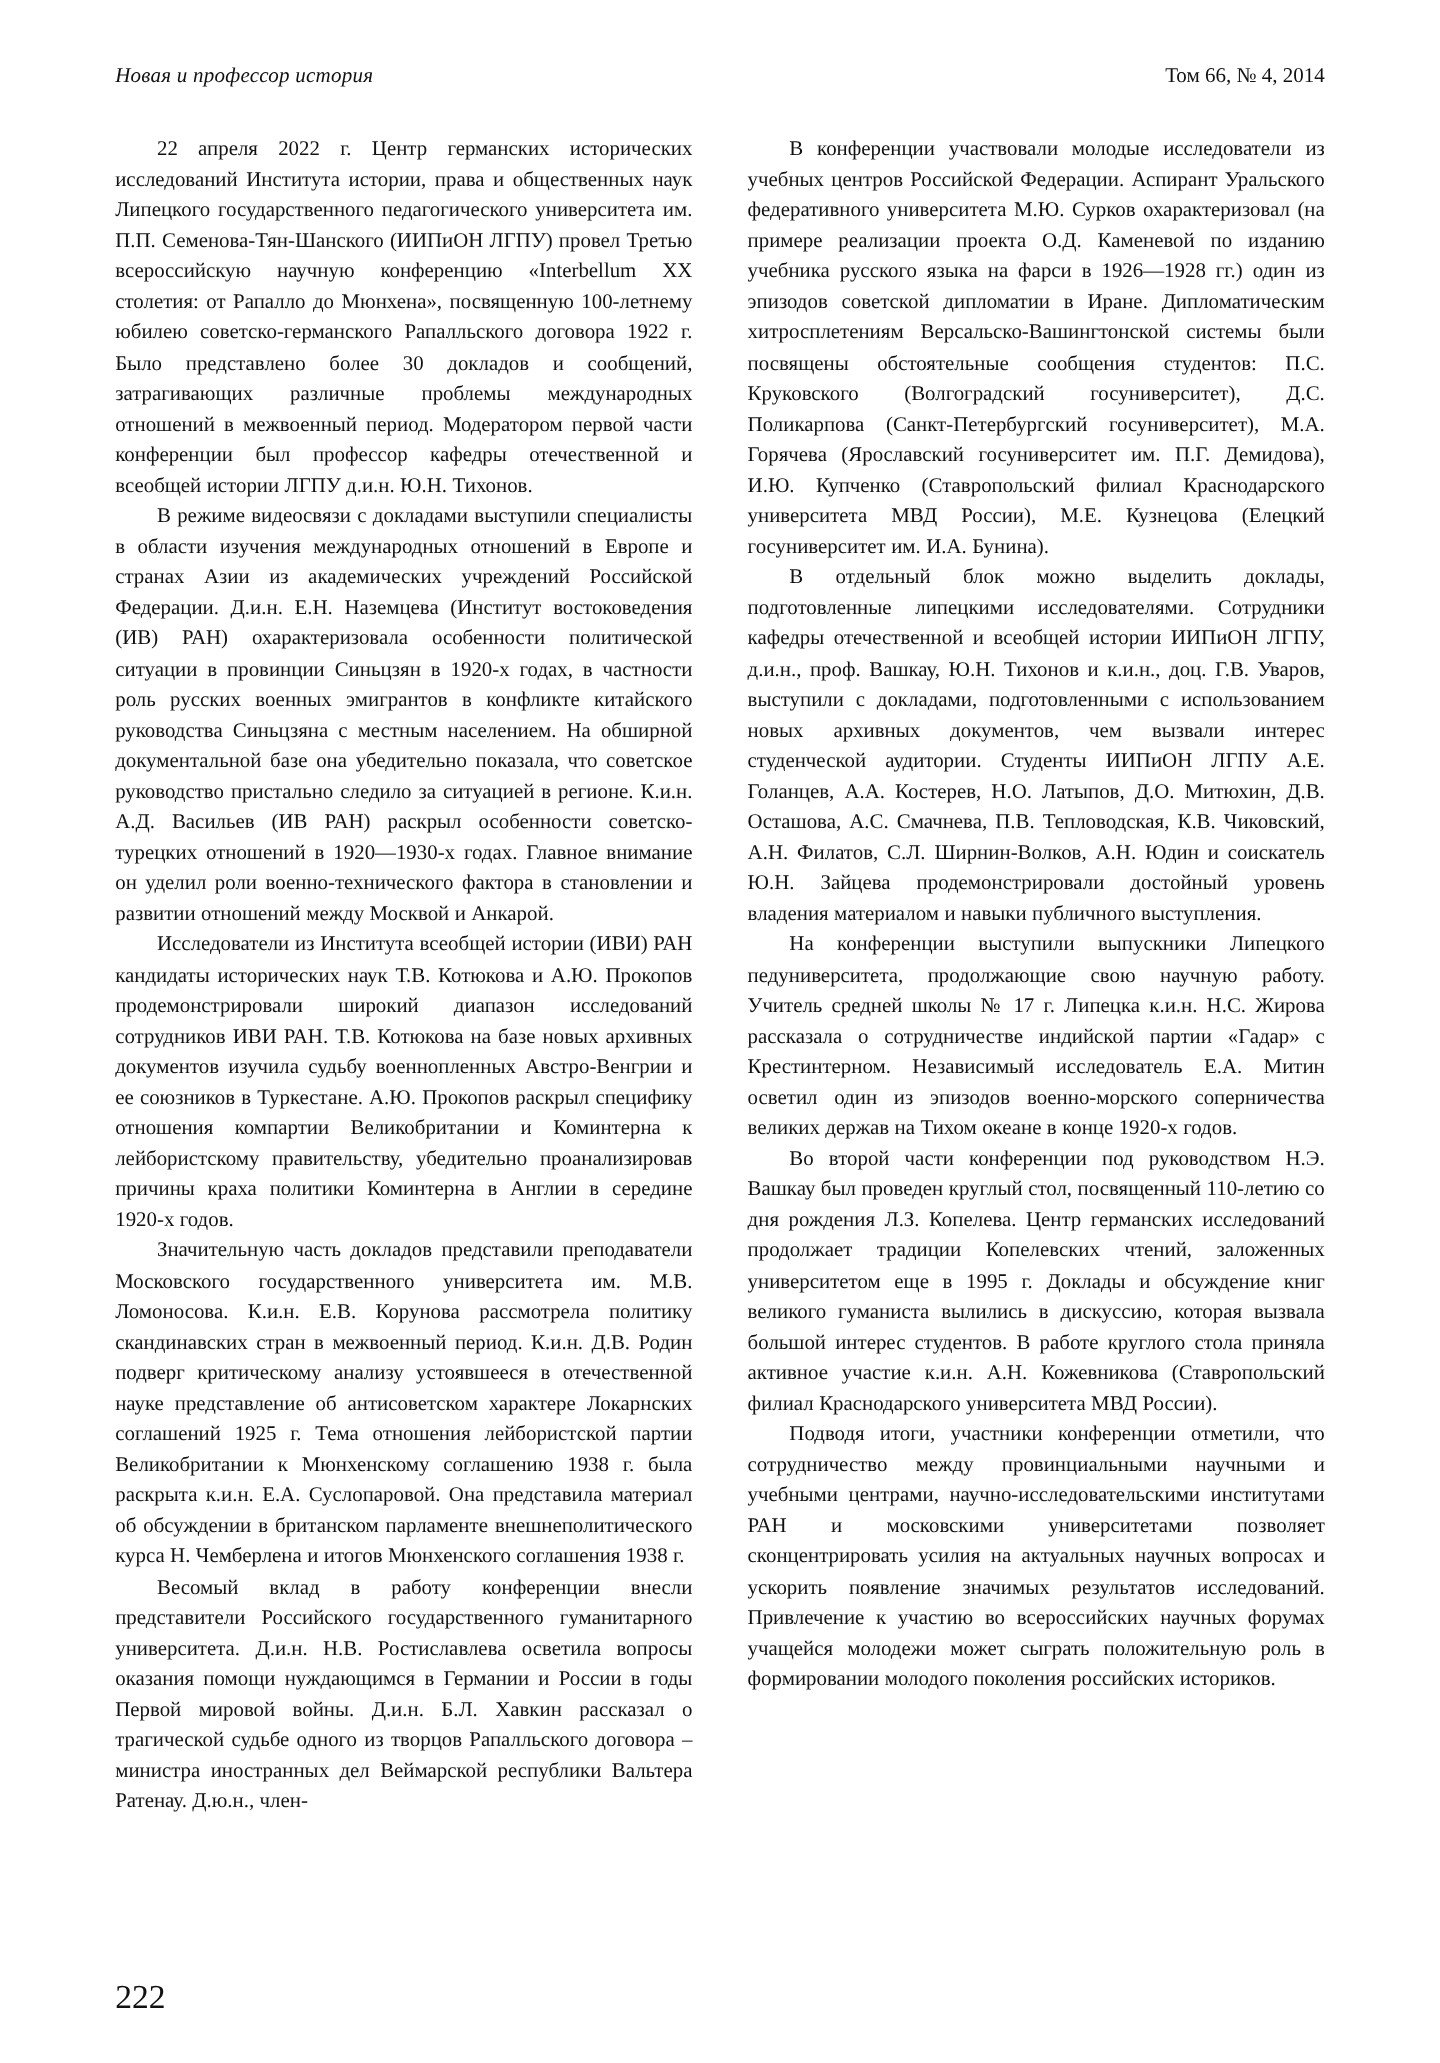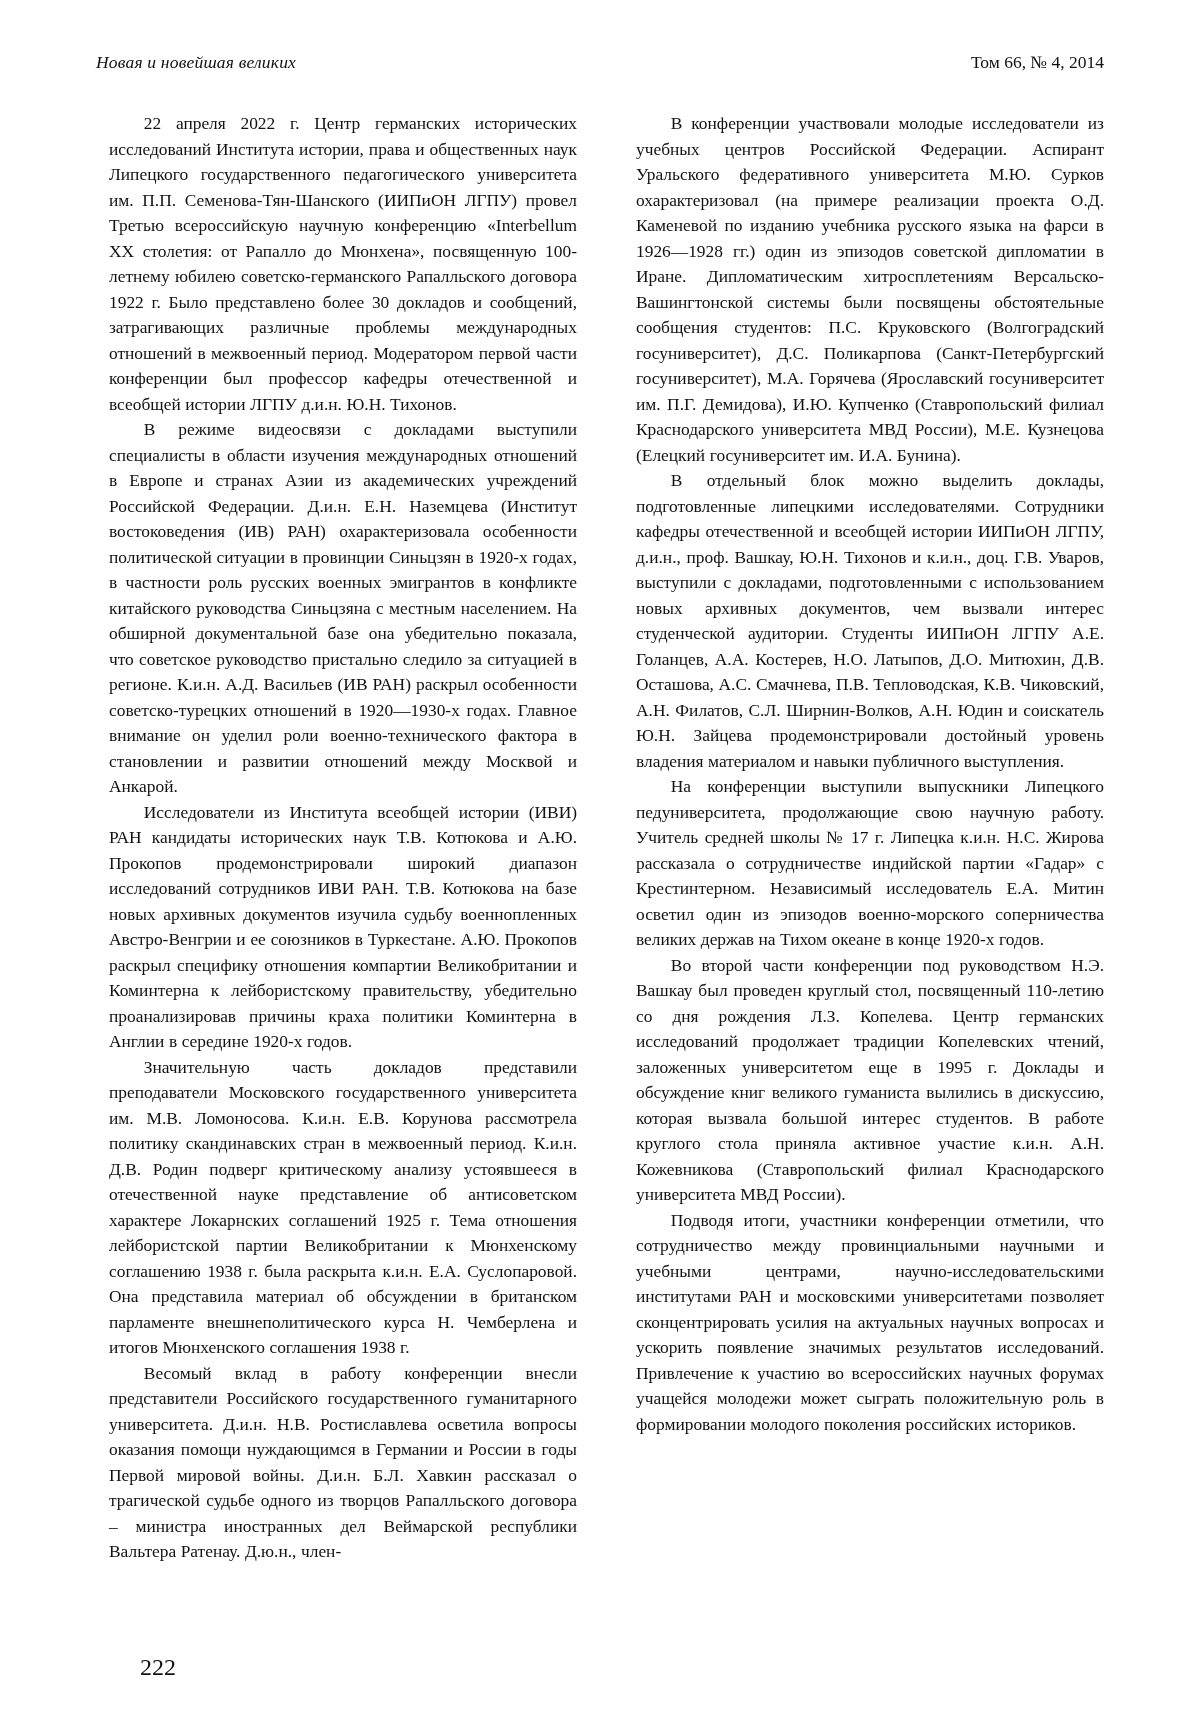--- a/index.html
+++ b/index.html
@@ -37,49 +37,47 @@
   .runhead .right {
     font-style: normal;
   }
   .columns {
     display: flex;
     gap: 46px;
     align-items: flex-start;
   }
   .col {
     width: 481px;
-    margin-left: 13px;
   }
   p.para {
     margin: 0;
     font-size: 17.4px;
     line-height: 1.465;
     text-align: justify;
     text-indent: 2.0em;
     hyphens: manual;
     word-spacing: 0.01em;
   }
   p.para + p.para {
     margin-top: 0;
   }
   .folio {
     position: absolute;
     left: 96px;
     bottom: 38px;
-    font-size: 24px;
-    margin-left: 44px;
+    font-size: 28px;
   }
 </style>
 </head>
 <body>
 
 <div class="page">
 
   <div class="runhead">
-    <div class="left">Новая и новейшая великих</div>
+    <div class="left">Новая и профессор история</div>
     <div class="right">Том 66, № 4, 2014</div>
   </div>
 
   <div class="columns">
 
     <div class="col">
       <p class="para">22 апреля 2022 г. Центр германских исторических исследований Института истории, права и общественных наук Липецкого государственного педагогического университета им. П.П. Семенова-Тян-Шанского (ИИПиОН ЛГПУ) провел Третью всероссийскую научную конференцию «Interbellum XX столетия: от Рапалло до Мюнхена», посвященную 100-летнему юбилею советско-германского Рапалльского договора 1922 г. Было представлено более 30 докладов и сообщений, затрагивающих различные проблемы международных отношений в межвоенный период. Модератором первой части конференции был профессор кафедры отечественной и всеобщей истории ЛГПУ д.и.н. Ю.Н. Тихонов.</p>
       <p class="para">В режиме видеосвязи с докладами выступили специалисты в области изучения международных отношений в Европе и странах Азии из академических учреждений Российской Федерации. Д.и.н. Е.Н. Наземцева (Институт востоковедения (ИВ) РАН) охарактеризовала особенности политической ситуации в провинции Синьцзян в 1920-х годах, в частности роль русских военных эмигрантов в конфликте китайского руководства Синьцзяна с местным населением. На обширной документальной базе она убедительно показала, что советское руководство пристально следило за ситуацией в регионе. К.и.н. А.Д. Васильев (ИВ РАН) раскрыл особенности советско-турецких отношений в 1920—1930-х годах. Главное внимание он уделил роли военно-технического фактора в становлении и развитии отношений между Москвой и Анкарой.</p>
       <p class="para">Исследователи из Института всеобщей истории (ИВИ) РАН кандидаты исторических наук Т.В. Котюкова и А.Ю. Прокопов продемонстрировали широкий диапазон исследований сотрудников ИВИ РАН. Т.В. Котюкова на базе новых архивных документов изучила судьбу военнопленных Австро-Венгрии и ее союзников в Туркестане. А.Ю. Прокопов раскрыл специфику отношения компартии Великобритании и Коминтерна к лейбористскому правительству, убедительно проанализировав причины краха политики Коминтерна в Англии в середине 1920-х годов.</p>
       <p class="para">Значительную часть докладов представили преподаватели Московского государственного университета им. М.В. Ломоносова. К.и.н. Е.В. Корунова рассмотрела политику скандинавских стран в межвоенный период. К.и.н. Д.В. Родин подверг критическому анализу устоявшееся в отечественной науке представление об антисоветском характере Локарнских соглашений 1925 г. Тема отношения лейбористской партии Великобритании к Мюнхенскому соглашению 1938 г. была раскрыта к.и.н. Е.А. Суслопаровой. Она представила материал об обсуждении в британском парламенте внешнеполитического курса Н. Чемберлена и итогов Мюнхенского соглашения 1938 г.</p>

